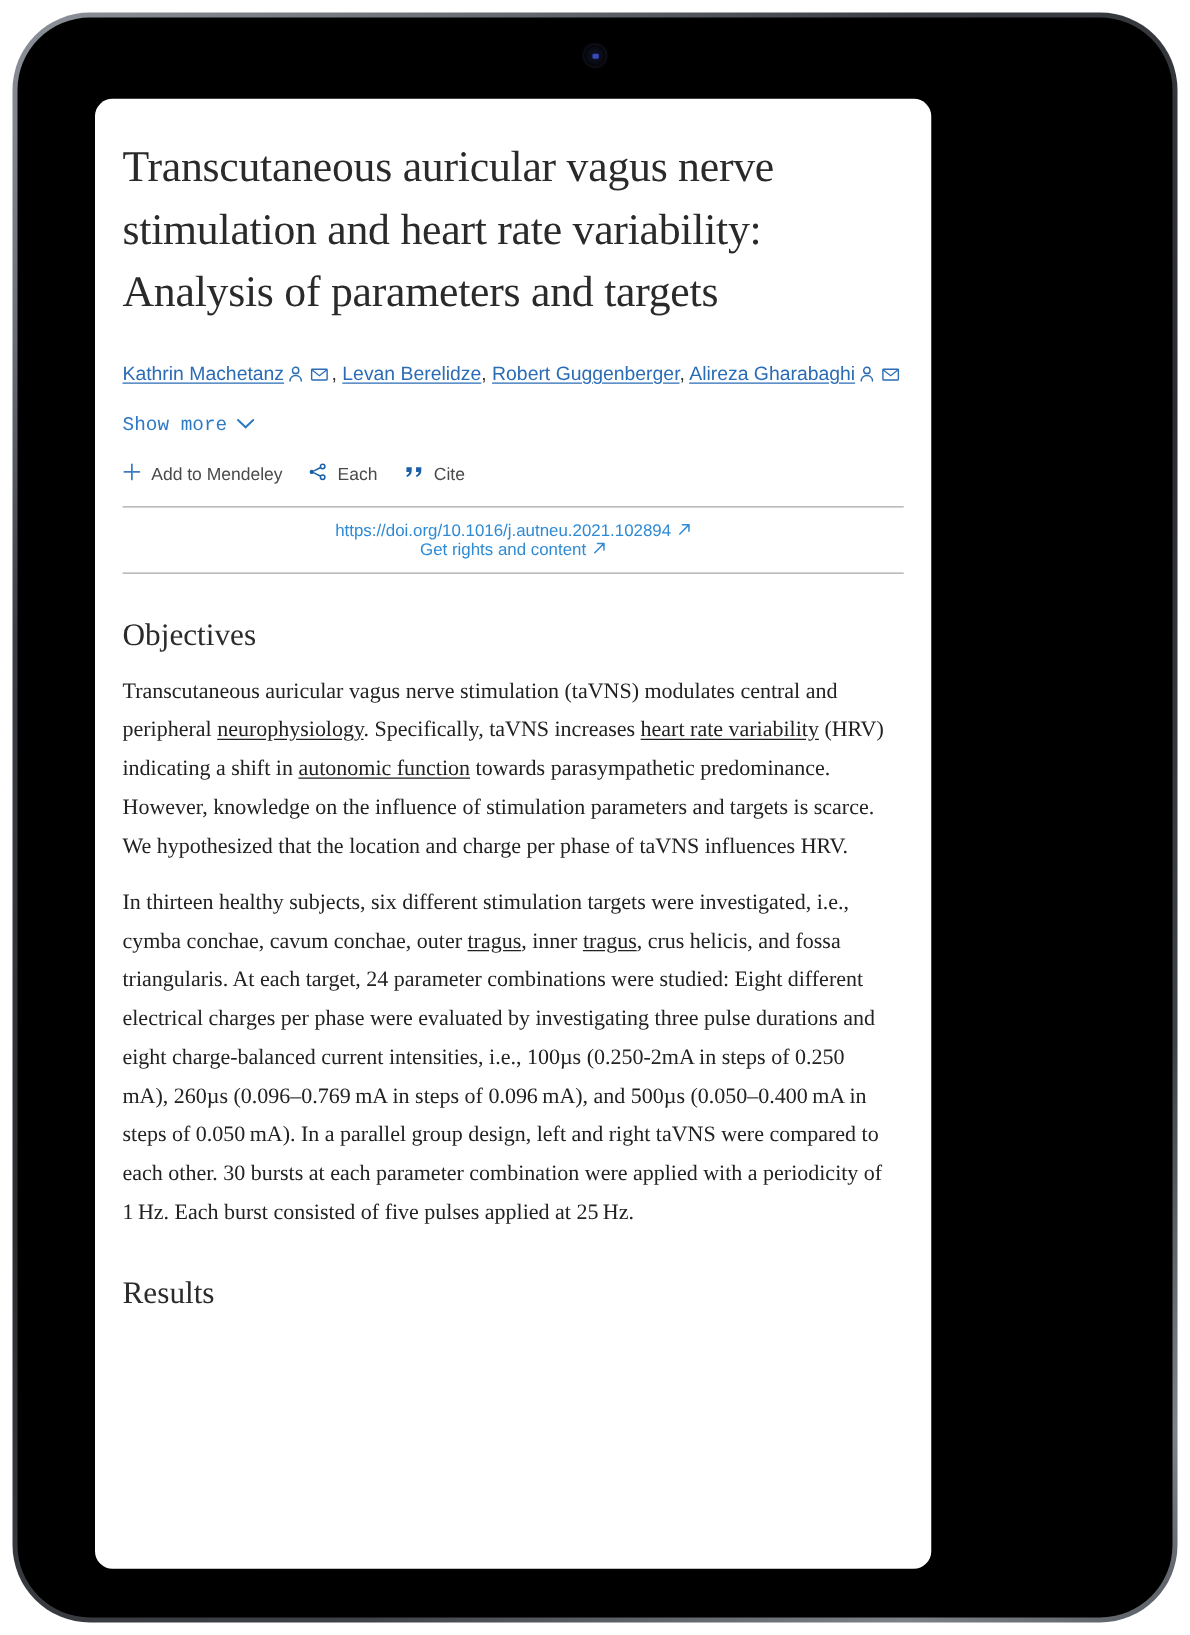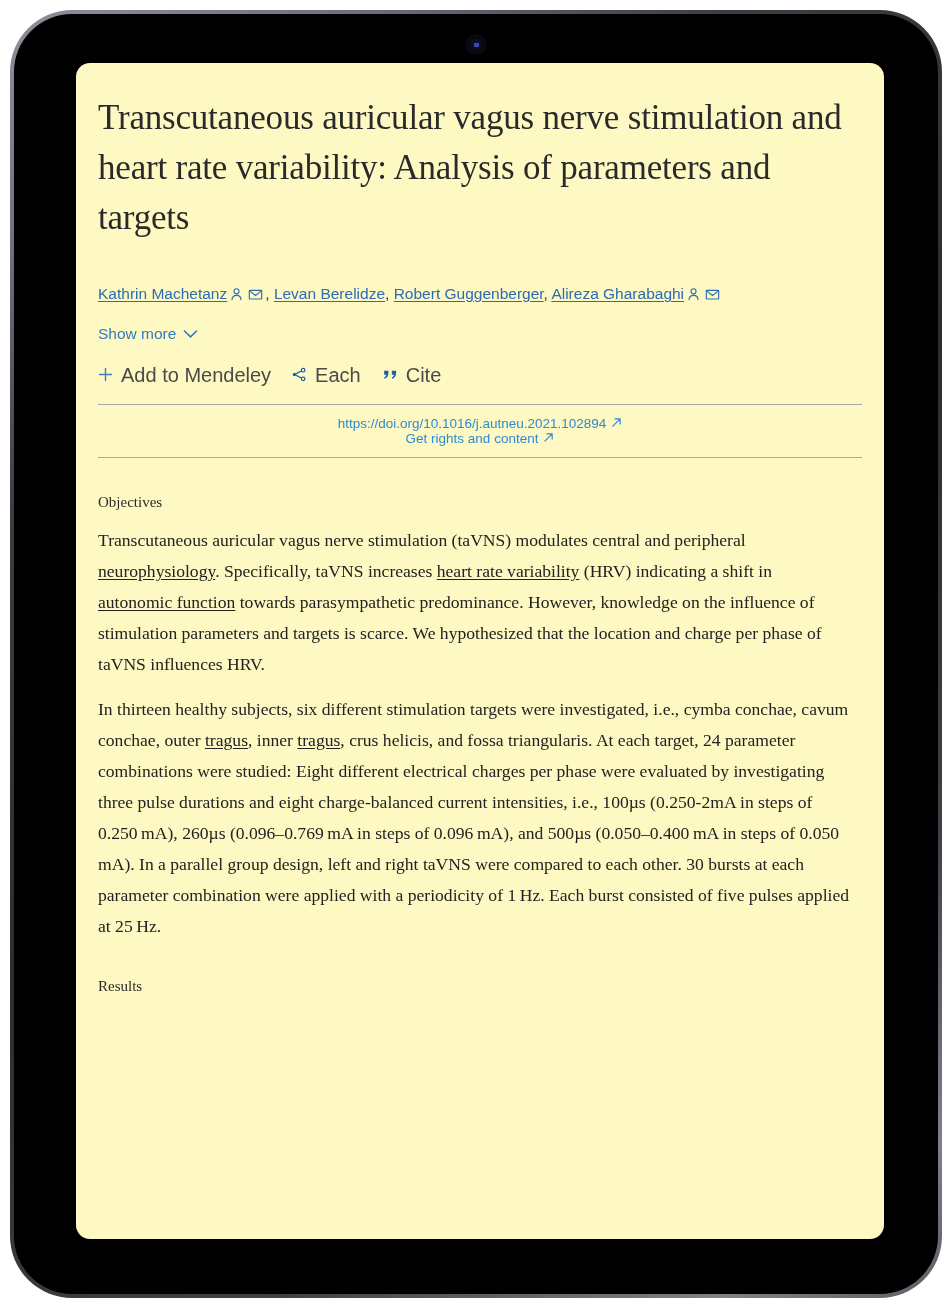--- a/index.html
+++ b/index.html
@@ -45,43 +45,43 @@
     transform: translate(-50%, -50%);
     width: 5px; height: 4px;
     border-radius: 1px;
     background: #3a4ec8;
     opacity: 0.95;
   }
 
   
   .screen {
     position: absolute;
-    left: 62px; top: 49px;
-    width: 808px; height: 1176px;
-    background: #fef9c3;
+    left: 62px; top: 65px;
+    width: 669px; height: 1176px;
+    background: #ffffff;
     border-radius: 14px;
     overflow: hidden;
   }
   .page {
     padding: 30px 22px 0 22px;
   }
 
   .article-title {
     font-family: "Liberation Serif", "DejaVu Serif", serif;
     font-size: 35px;
     line-height: 50px;
     color: #2a2a2a;
     font-weight: normal;
     margin: 0 0 0 0;
     letter-spacing: -0.2px;
   }
 
   
   .authors {
-    margin-top: 40px;
+    margin-top: 30px;
     font-size: 15.5px;
     color: #3e6fb0;
     line-height: 22px;
     white-space: nowrap;
   }
   .author-link {
     color: #2b6cb5;
     text-decoration: underline;
     text-underline-offset: 2px;
     cursor: pointer;
@@ -95,36 +95,37 @@
 
   .show-more {
     margin-top: 17px;
     font-size: 15.5px;
     color: #2e7ac4;
     display: flex;
     align-items: flex-start;
     gap: 7px;
     width: fit-content;
     cursor: pointer;
+    font-family: Liberation Mono, monospace;
   }
 
   
   .actions {
     margin-top: 21px;
     display: flex;
     align-items: center;
     gap: 20px;
     padding-bottom: 17px;
     border-bottom: 1px solid #a8a8a8;
   }
   .action {
     display: flex;
     align-items: center;
     gap: 8px;
-    font-size: 20px;
+    font-size: 14px;
     color: #4a4a4a;
     cursor: pointer;
   }
 
   
   .doi-row {
     display: flex;
     align-items: center;
     justify-content: space-between;
     padding: 11px 0 11px 0;
@@ -143,21 +144,21 @@
   
   .abstract-h {
     font-family: "Liberation Serif", "DejaVu Serif", serif;
     font-size: 24px;
     color: #2b2b2b;
     margin: 43px 0 0 0;
     font-weight: normal;
   }
   .sub-h {
     font-family: "Liberation Serif", "DejaVu Serif", serif;
-    font-size: 15px;
+    font-size: 25px;
     color: #2b2b2b;
     margin: 36px 0 0 0;
     font-weight: normal;
   }
   .para {
     font-family: "Liberation Serif", "DejaVu Serif", serif;
     font-size: 17.6px;
     line-height: 31px;
     color: #222222;
     margin: 14px 12px 0 0;

